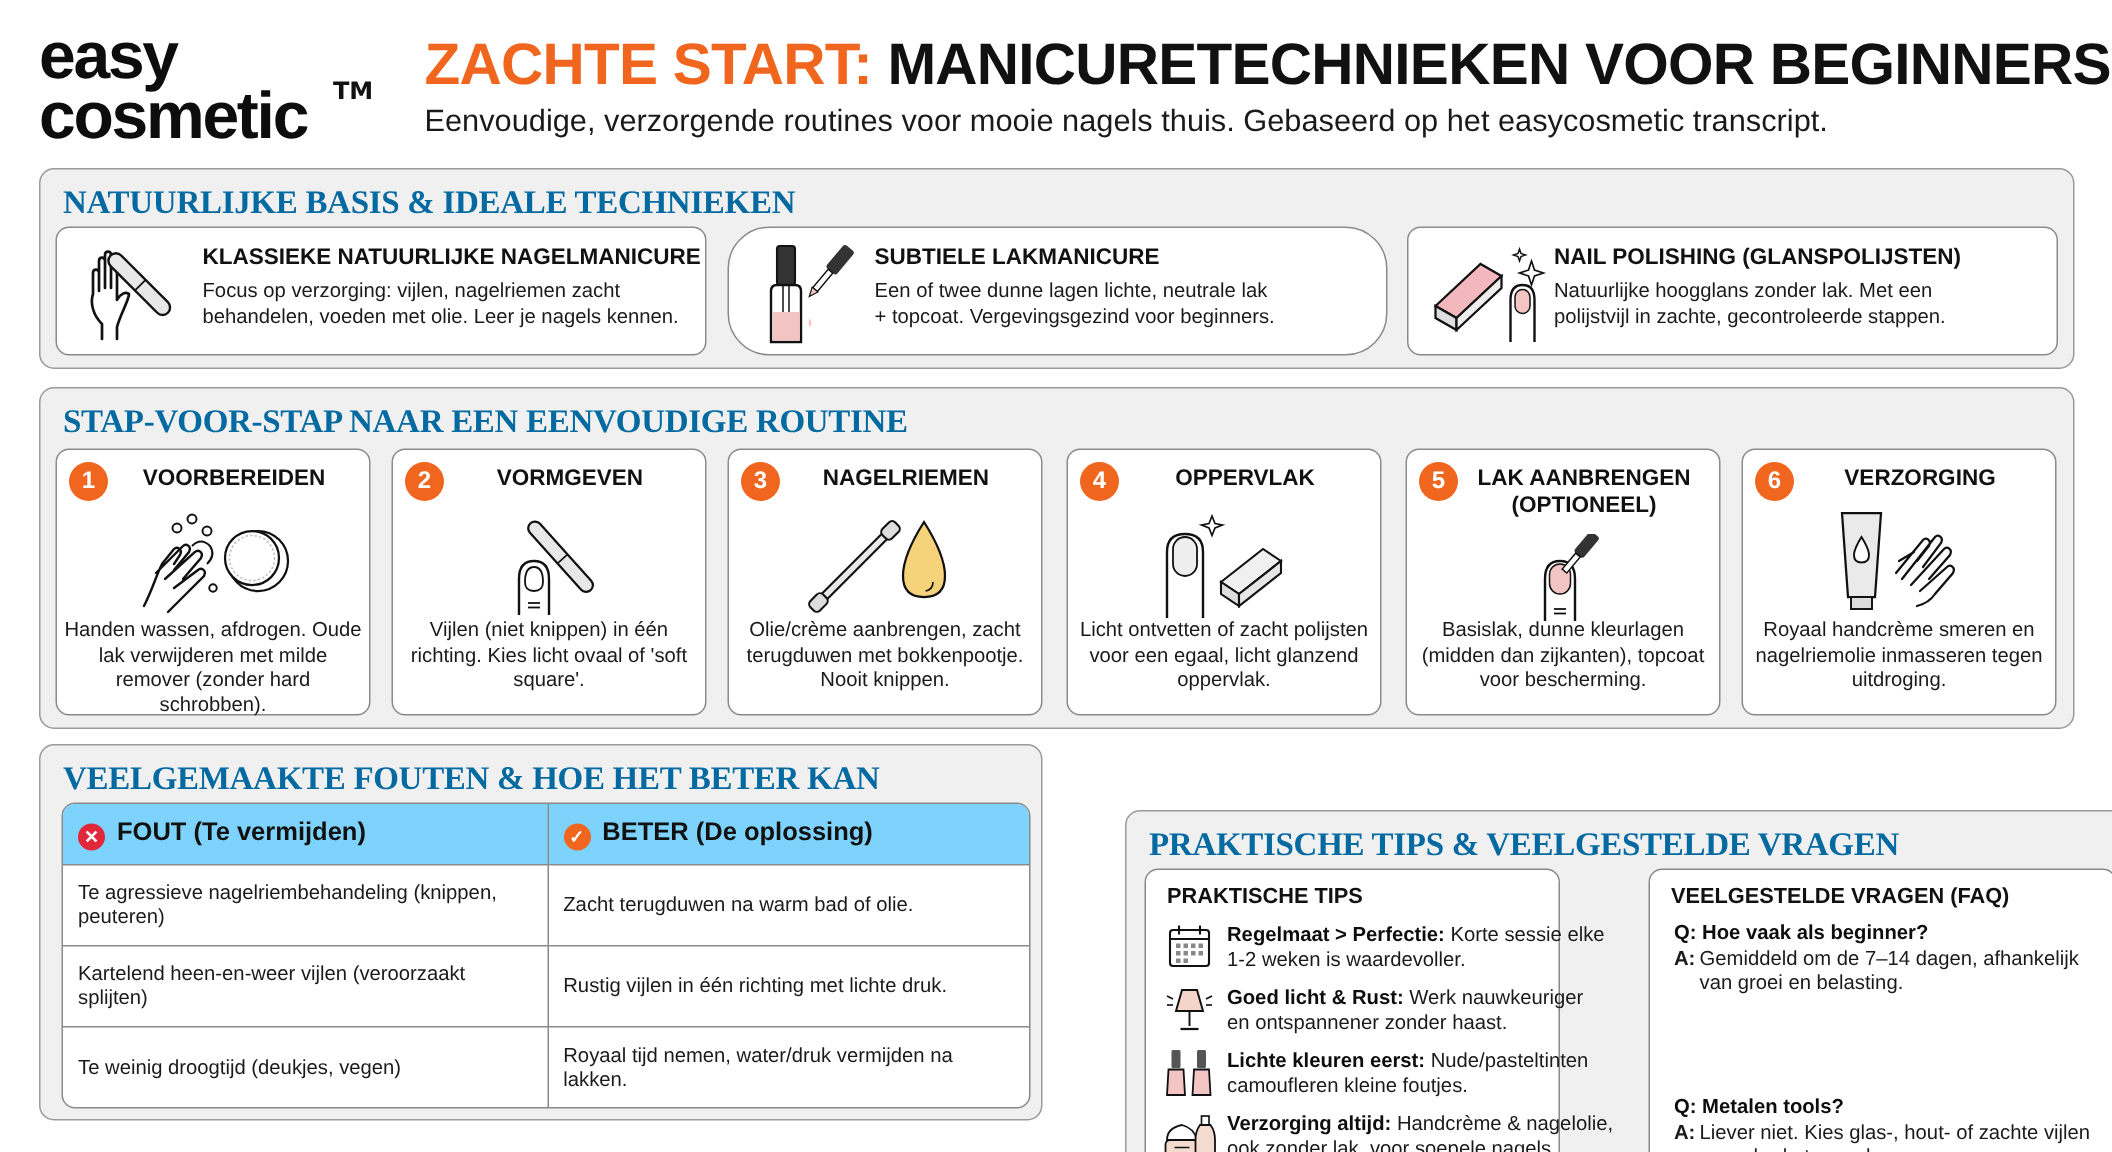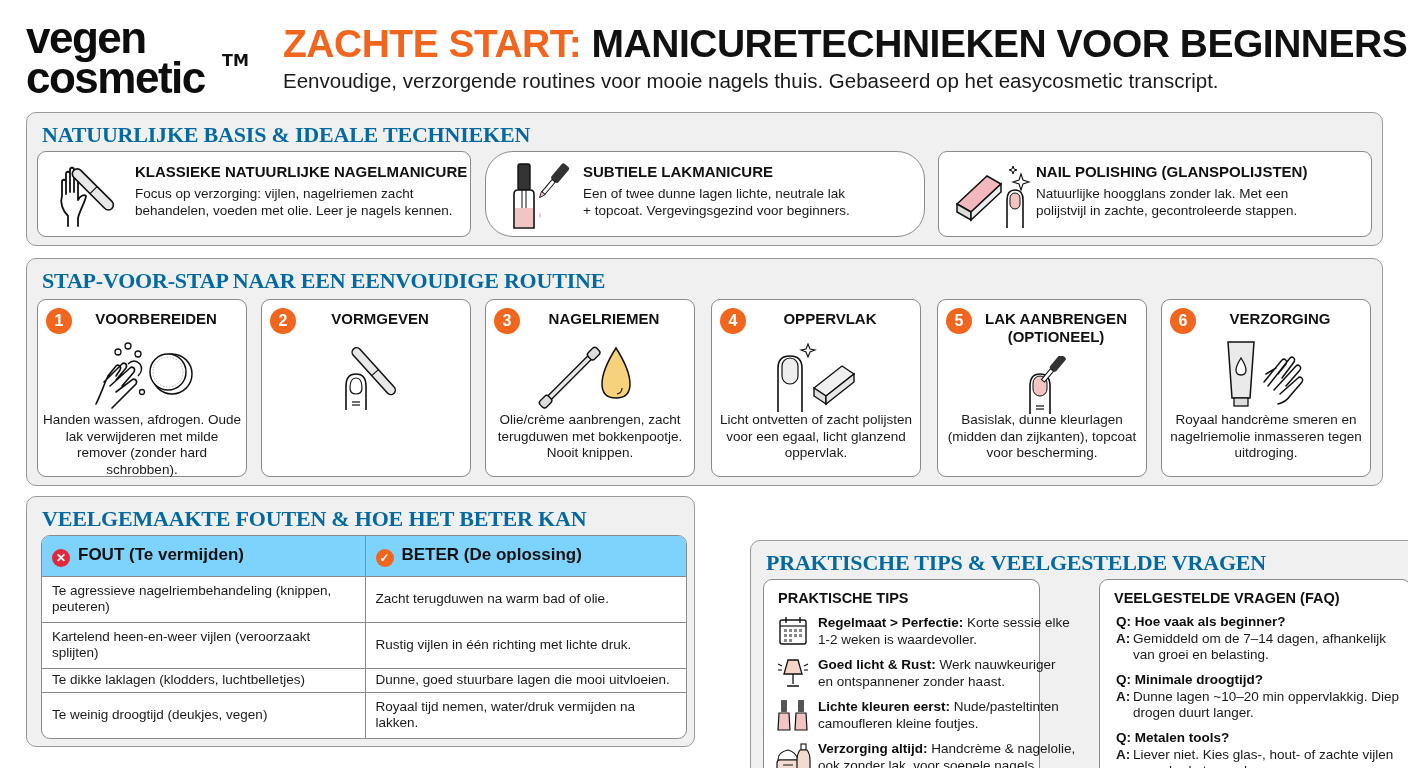--- a/index.html
+++ b/index.html
@@ -50,21 +50,21 @@
   .tip .tx b { font-weight: 700; color: #0d0d0d; }
   .faq { position: absolute; left: 16px; right: 8px; font-family: "Liberation Sans", sans-serif; font-size: 13.5px; line-height: 16.5px; color: #1a1a1a; }
   .faq .q { font-weight: 700; color: #0d0d0d; }
   .faq .a { padding-left: 17px; text-indent: -17px; }
   .faq .a b { display: inline-block; width: 17px; text-indent: 0; }
 </style>
 </head>
 <body>
 
 <div class="logo">
-  <span class="l1">vegen</span>
+  <span class="l1">easy</span>
   <span class="l2">cosmetic</span>
   <span class="tm">TM</span>
 </div>
 <div class="title">
   <span class="accent">ZACHTE START:</span><span class="rest"> MANICURETECHNIEKEN VOOR BEGINNERS</span>
 </div>
 <div class="subtitle">Eenvoudige, verzorgende routines voor mooie nagels thuis. Gebaseerd op het easycosmetic transcript.</div>
 
 <div class="panel" style="left:26px; top:112px; width:1357px; height:134px;">
   <div class="panel-title" style="top:9px;">NATUURLIJKE BASIS &amp; IDEALE TECHNIEKEN</div>
@@ -150,20 +150,21 @@
         <path d="M40 72 L40 48 Q40 36 50 36 Q60 36 60 48 L60 72" fill="#fff" stroke="#111" stroke-width="1.6"></path>
         <path d="M44 50 Q44 40 50 40 Q56 40 56 50 Q56 56 50 56 Q44 56 44 50 Z" fill="none" stroke="#111" stroke-width="1.2"></path>
         <line x1="46" y1="64" x2="54" y2="64" stroke="#111" stroke-width="1.2"></line>
           <line x1="46" y1="67" x2="54" y2="67" stroke="#111" stroke-width="1.2"></line>
         <g transform="rotate(48 66 32)">
             <rect x="38" y="27" width="60" height="9" rx="4.5" fill="#e8e8e8" stroke="#111" stroke-width="1.5"></rect>
             <line x1="70" y1="27" x2="70" y2="36" stroke="#111" stroke-width="1.1"></line>
           </g>
       </svg>
     </div>
+    <div class="step-desc">Vijlen (niet knippen) in één richting. Kies licht ovaal of 'soft square'.</div>
   </div>
 
   <div class="card step-card" style="left:458px;">
     <div class="badge">3</div>
     <div class="step-title">NAGELRIEMEN</div>
     <div class="step-ico">
       <svg width="120" height="74" viewBox="0 0 120 74">
         <g transform="rotate(-45 40 40)">
             <rect x="8" y="37" width="64" height="5" rx="2.5" fill="#e8e8e8" stroke="#111" stroke-width="1.4"></rect>
             <rect x="0" y="35" width="12" height="9" rx="3" fill="#ddd" stroke="#111" stroke-width="1.4"></rect>
@@ -236,24 +237,20 @@
         </tr>
       </thead>
       <tbody>
         <tr>
             <td>Te agressieve nagelriembehandeling (knippen, peuteren)</td>
             <td>Zacht terugduwen na warm bad of olie.</td>
           </tr>
         <tr>
             <td>Kartelend heen-en-weer vijlen (veroorzaakt splijten)</td>
             <td>Rustig vijlen in één richting met lichte druk.</td>
-          </tr>
-        <tr>
-            <td>Te dikke laklagen (klodders, luchtbelletjes)</td>
-            <td>Dunne, goed stuurbare lagen die mooi uitvloeien.</td>
           </tr>
         <tr>
             <td>Te weinig droogtijd (deukjes, vegen)</td>
             <td>Royaal tijd nemen, water/druk vermijden na lakken.</td>
           </tr>
       </tbody>
     </table>
   </div>
 </div>
 
@@ -329,22 +326,18 @@
       <div class="tx"><b>Verzorging altijd:</b><span> Handcrème &amp; nagelolie,</span><br><span>ook zonder lak, voor soepele nagels.</span></div>
     </div>
   </div>
 
   <div class="card" style="left:348px; top:38px; width:312px; height:204px;">
     <div class="sub-title">VEELGESTELDE VRAGEN (FAQ)</div>
     <div class="faq" style="top:34px;">
       <div class="q">Q: Hoe vaak als beginner?</div>
       <div class="a"><b>A:</b><span>Gemiddeld om de 7–14 dagen, afhankelijk van groei en belasting.</span></div>
     </div>
-    <div class="faq" style="top:92px;">
-      <div class="q">Q: Minimale droogtijd?</div>
-      <div class="a"><b>A:</b><span>Dunne lagen ~10–20 min oppervlakkig. Diep drogen duurt langer.</span></div>
-    </div>
     <div class="faq" style="top:150px;">
       <div class="q">Q: Metalen tools?</div>
       <div class="a"><b>A:</b><span>Liever niet. Kies glas-, hout- of zachte vijlen om schade te voorkomen.</span></div>
     </div>
   </div>
 </div>
 
 </body></html>

